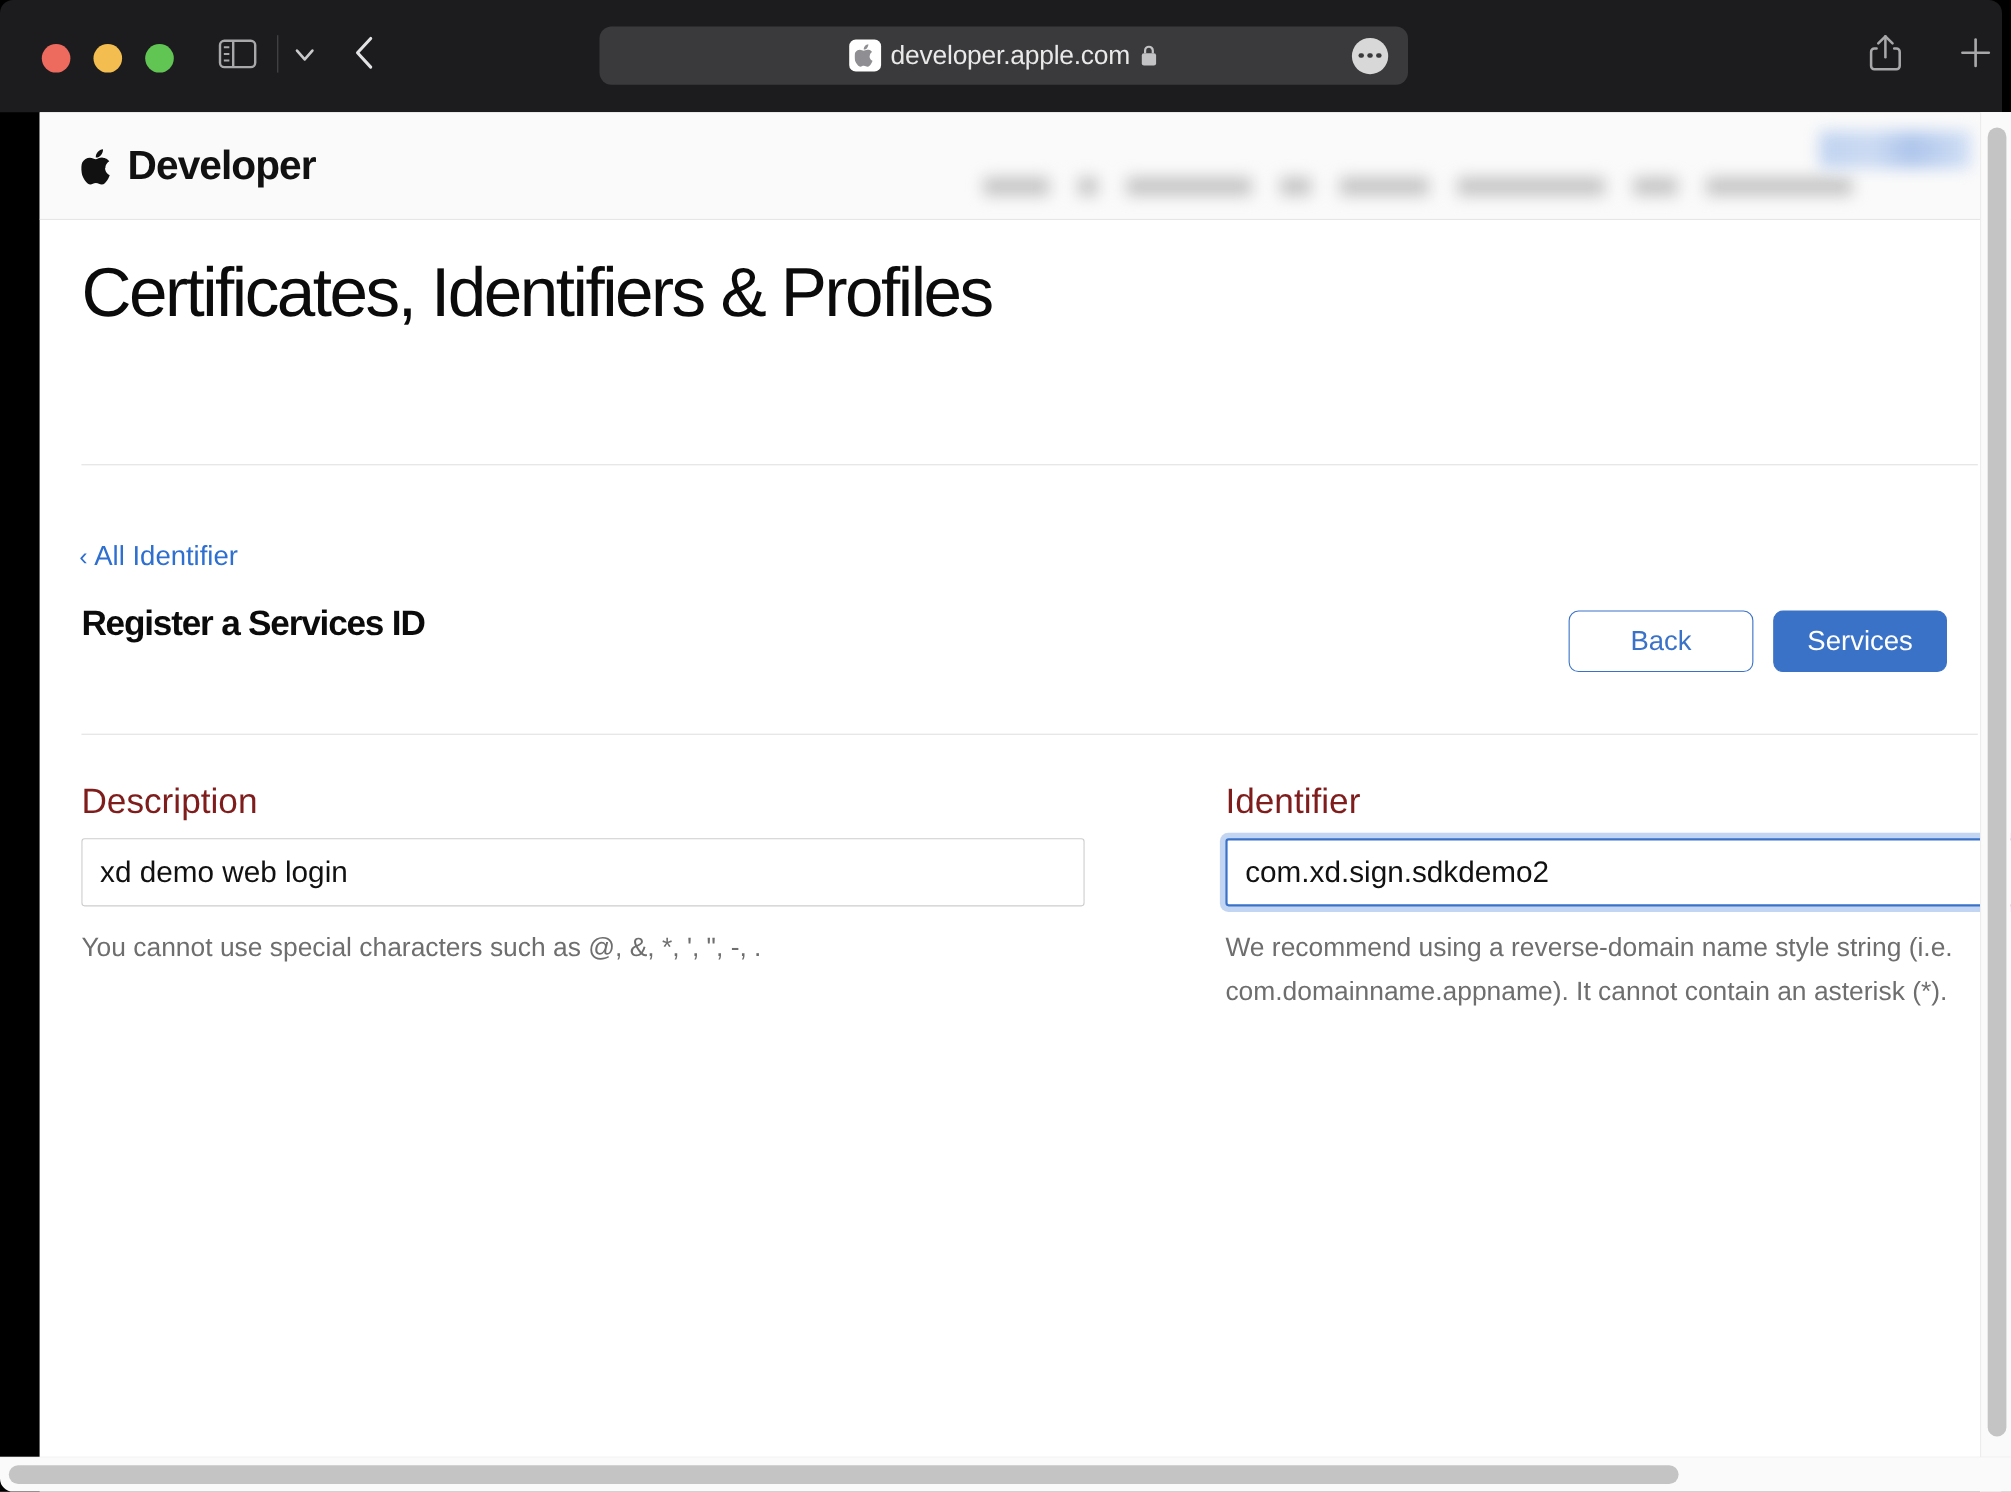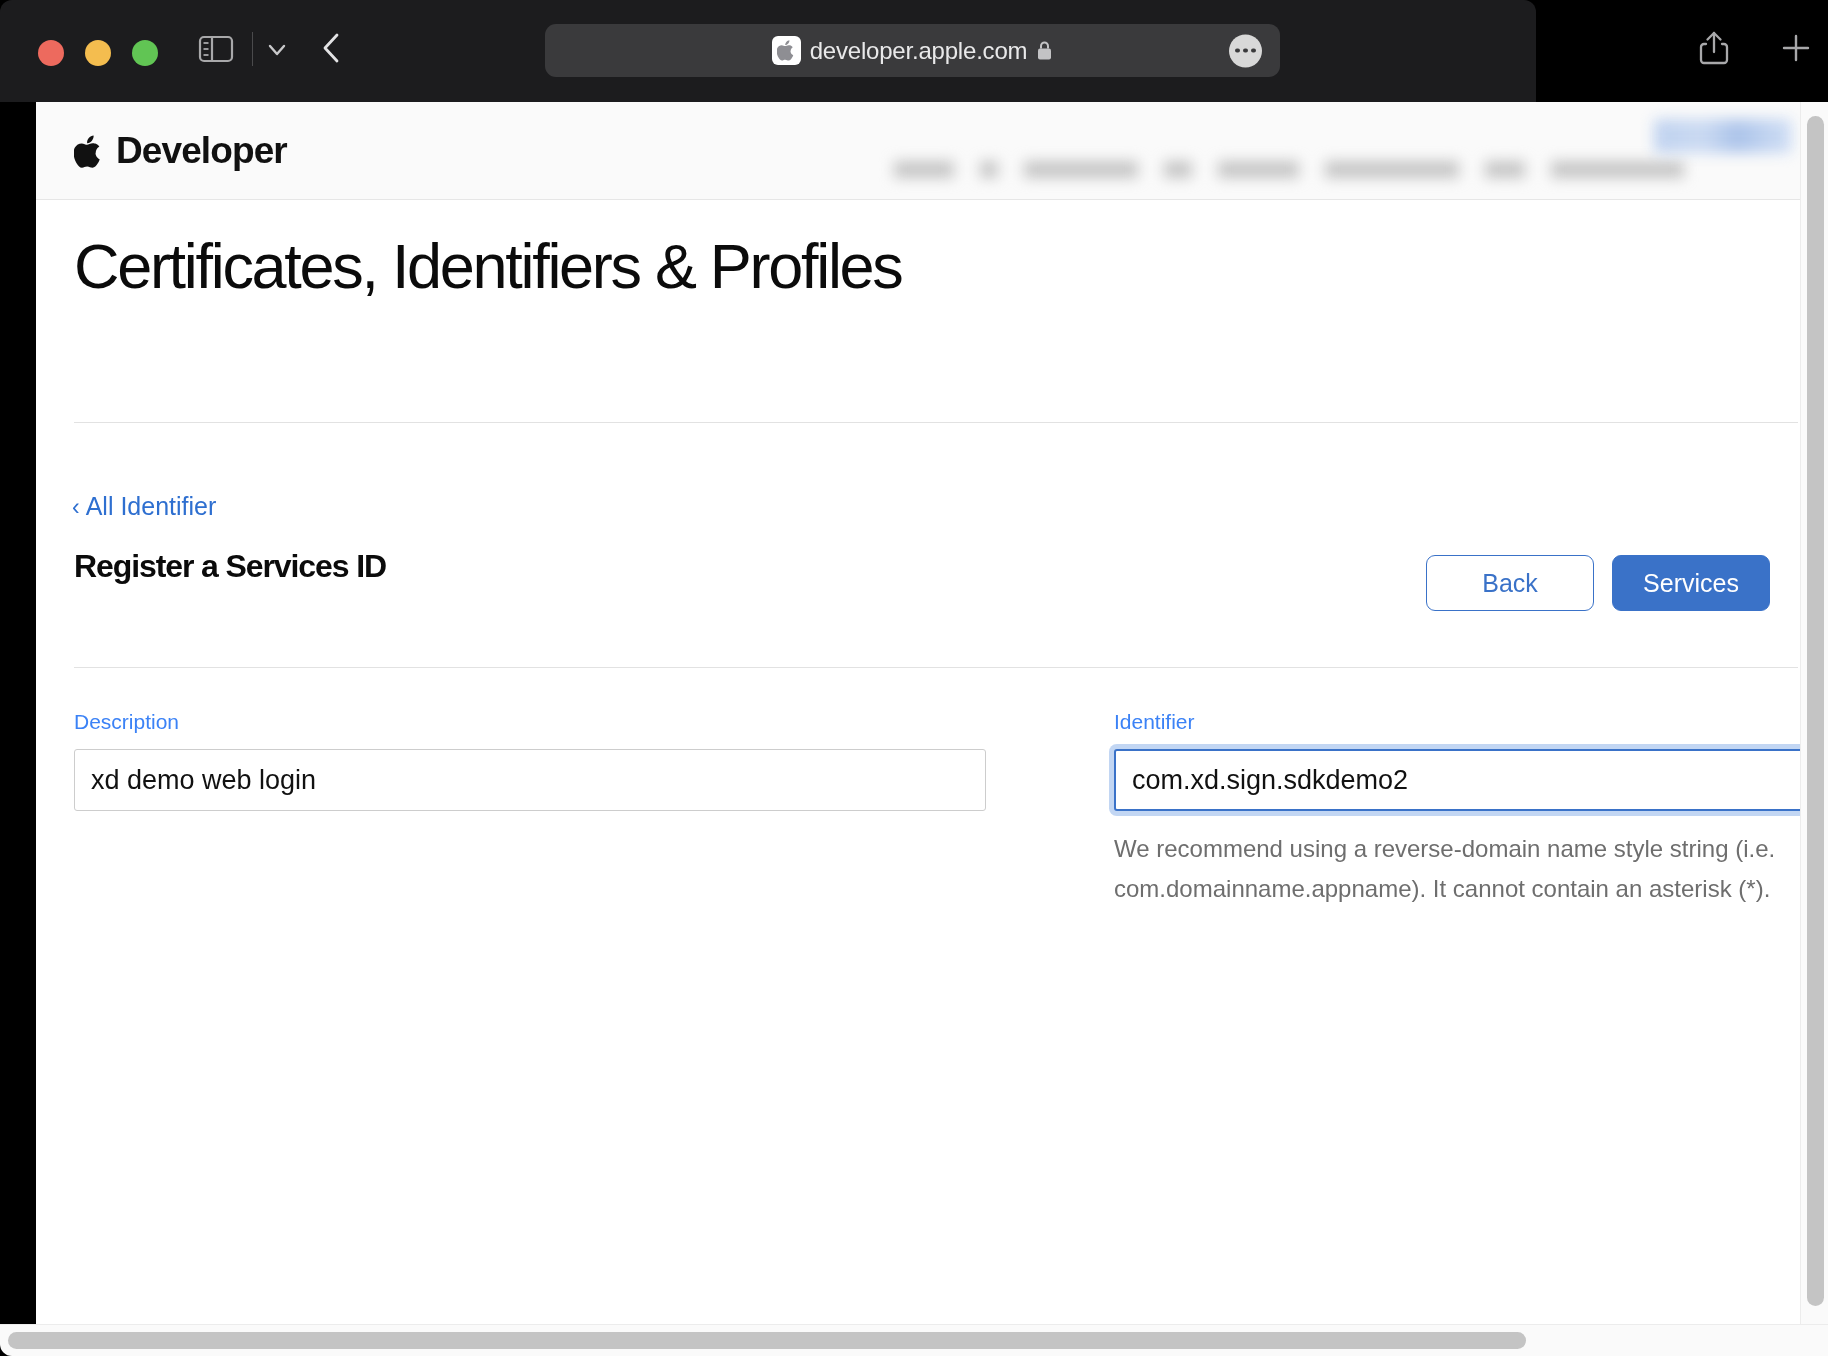--- a/index.html
+++ b/index.html
@@ -6,21 +6,21 @@
   html, body {
     width: 1828px; height: 1356px;
     background: #000;
     font-family: "Liberation Sans", sans-serif;
     overflow: hidden;
   }
 
   
   .browser-chrome {
     position: absolute; left: 0; top: 0;
-    width: 1536px; height: 102px;
+    width: 1820px; height: 102px;
     background: #1c1c1e;
     border-top-left-radius: 12px; border-top-right-radius: 12px;
   }
   .traffic-lights {
     position: absolute; left: 38px; top: 40px;
     display: flex; gap: 21px;
   }
   .tl { width: 26px; height: 26px; border-radius: 50%; }
   .tl.red    { background: #ed6a5e; }
   .tl.yellow { background: #f4bd4f; }
@@ -147,21 +147,21 @@
     width: 1724px; height: 1px; background: #e2e2e2;
   }
 
   
   .form-area { position: absolute; left: 0; top: 510px; width: 1800px; }
   .field { position: absolute; }
   .field.description { left: 38px; top: 0; width: 912px; }
   .field.identifier  { left: 1078px; top: 0; width: 780px; }
 
   .field-label {
-    font-size: 21px; color: #3b82f6; display: block; margin-bottom: 15px;
+    font-size: 32px; color: #7f1d1d; display: block; margin-bottom: 15px;
   }
   .text-input {
     width: 100%; height: 62px; border: 1.4px solid #cdcdcd; border-radius: 3px;
     background: #fff; font-size: 27px; color: #111; padding: 0 16px;
     font-family: "Liberation Sans", sans-serif; outline: none;
   }
   .text-input.focused {
     border: 2.2px solid #3a72c8;
     box-shadow: 0 0 0 5px rgba(120,165,228,0.45);
   }
@@ -311,20 +311,21 @@
       <button class="btn btn-primary">Services</button>
     </div>
 
     <div class="rule-section"></div>
 
     <div class="form-area">
 
       <div class="field description">
         <label class="field-label">Description</label>
         <input class="text-input" type="text" value="xd demo web login" style="">
+        <div class="field-hint">You cannot use special characters such as @, &amp;, *, ', ", -, .</div>
       </div>
 
       <div class="field identifier">
         <label class="field-label">Identifier</label>
         <input class="text-input focused" type="text" value="com.xd.sign.sdkdemo2" style="">
         <div class="field-hint">We recommend using a reverse-domain name style string (i.e. com.domainname.appname). It cannot contain an asterisk (*).</div>
       </div>
 
     </div>
 

